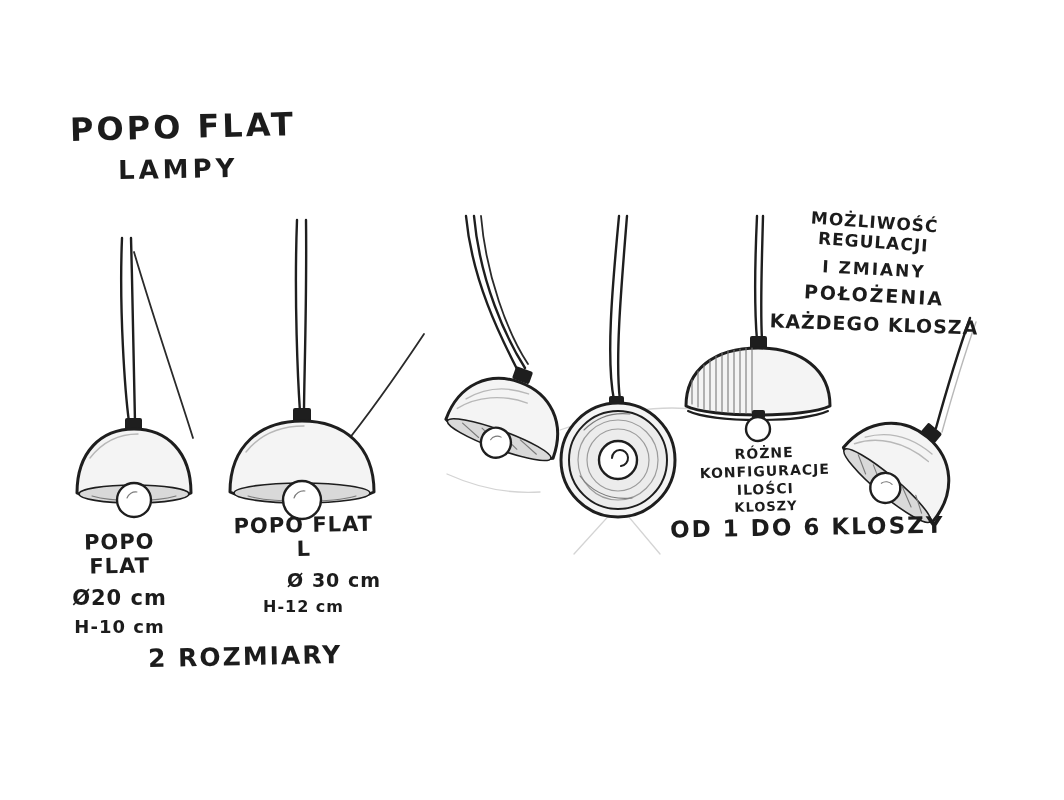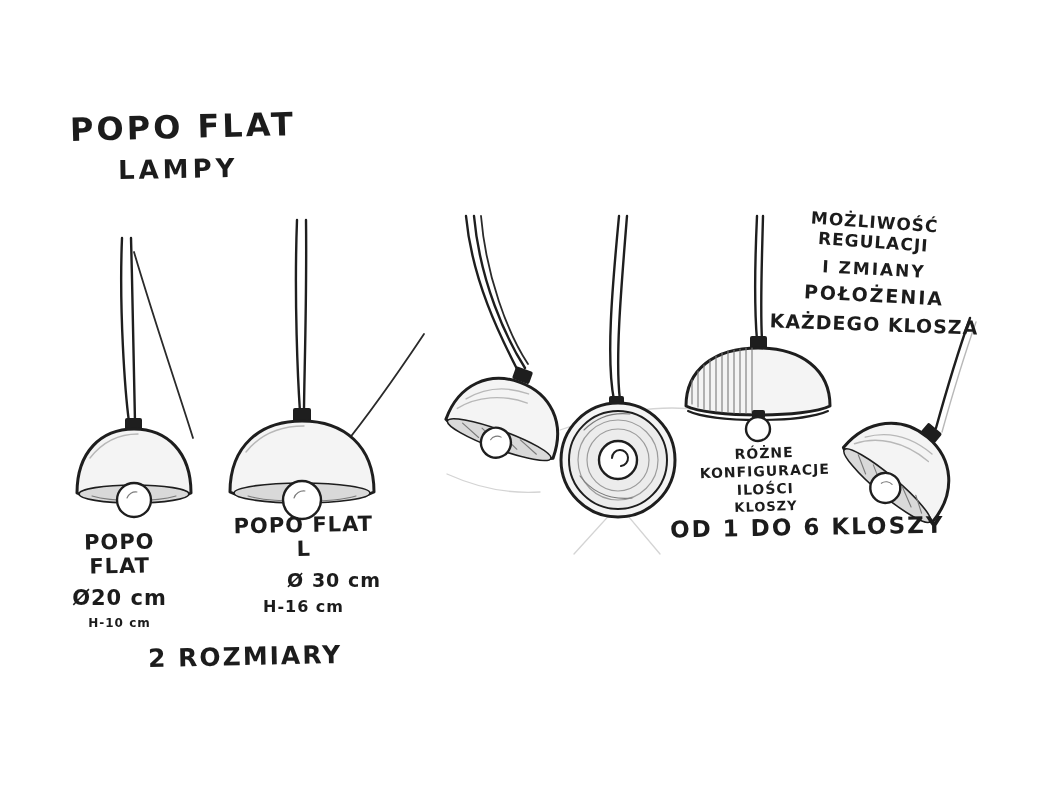--- a/index.html
+++ b/index.html
@@ -24,21 +24,21 @@
   
   .txt { position:absolute; color:#1c1c1c; font-weight:bold; white-space:nowrap; }
   .title    { left:70px;  top:108px; font-size:32px; letter-spacing:3px; transform:rotate(-1.5deg); }
   .subtitle { left:118px; top:154px; font-size:26px; letter-spacing:4px; transform:rotate(-1deg); }
 
   .label-block { position:absolute; color:#1c1c1c; font-weight:bold; text-align:center; }
   .small-label { left:52px;  top:530px; width:135px; }
   .large-label { left:226px; top:513px; width:155px; }
   .label-block .l-name { font-size:21px; letter-spacing:1px; transform:rotate(-1deg); }
   .label-block .l-dia  { font-size:21px; margin-top:8px; letter-spacing:1px; }
-  .label-block .l-h    { font-size:12px; margin-top:6px; letter-spacing:1px; }
+  .label-block .l-h    { font-size:18px; margin-top:6px; letter-spacing:1px; }
   .large-label .l-dia  { font-size:19px;text-align:right; }
   .large-label .l-h    { font-size:16px; }
 
   .sizes-note { left:148px; top:642px; font-size:25px; letter-spacing:2px; transform:rotate(-1.2deg); }
 
   .adjust-block { position:absolute; left:768px; top:212px; width:212px; text-align:center;
                   color:#1c1c1c; font-weight:bold; }
   .adjust-block .a1 { font-size:17px; letter-spacing:1px; transform:rotate(4deg); }
   .adjust-block .a2 { font-size:17px; letter-spacing:2px; margin-top:7px; transform:rotate(3deg); }
   .adjust-block .a3 { font-size:19px; letter-spacing:2px; margin-top:5px; transform:rotate(3deg); }
@@ -170,21 +170,21 @@
 
   <div class="label-block small-label">
     <div class="l-name">POPO FLAT</div>
     <div class="l-dia">Ø20 cm</div>
     <div class="l-h">H-10 cm</div>
   </div>
 
   <div class="label-block large-label">
     <div class="l-name">POPO FLAT L</div>
     <div class="l-dia">Ø 30 cm</div>
-    <div class="l-h">H-16 cm</div>
+    <div class="l-h">H-12 cm</div>
   </div>
 
   <div class="txt sizes-note">2 ROZMIARY</div>
 
   <div class="adjust-block">
     <div class="a1">MOŻLIWOŚĆ REGULACJI</div>
     <div class="a2">I ZMIANY</div>
     <div class="a3">POŁOŻENIA</div>
     <div class="a4">KAŻDEGO KLOSZA</div>
   </div>

